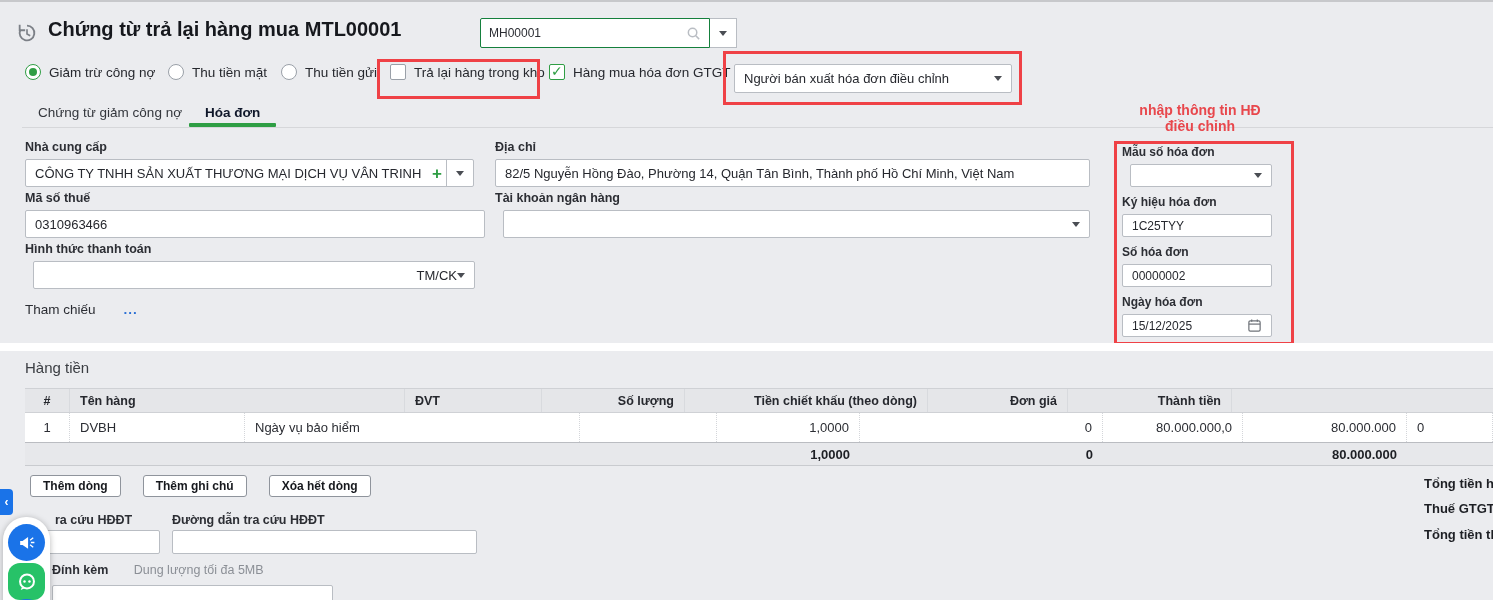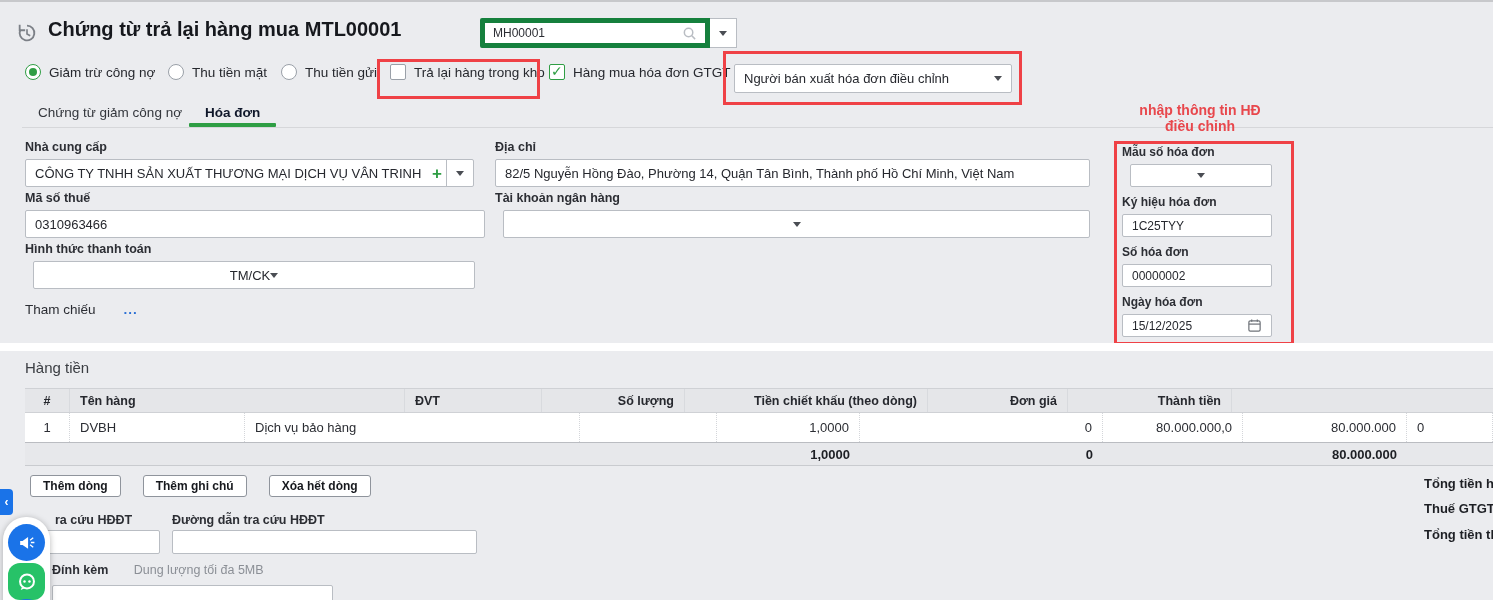--- a/index.html
+++ b/index.html
@@ -8,21 +8,21 @@
     font-family:"Liberation Sans","DejaVu Sans",sans-serif;
     background:#ebecef; color:#26282e; position:relative;
     border-top:2px solid #c7c8cb;
   }
   .abs { position:absolute; }
 
   
   .hdr-title { left:48px; top:16px; font-size:20px; font-weight:700; color:#16181d; white-space:nowrap; }
   .hist-icon { left:16px; top:20px; width:22px; height:22px; }
   .search-combo { left:480px; top:16px; display:flex; height:30px; }
-  .search-input-wrap { width:230px; height:30px; background:#fff; border:5px solid #15803d; border-radius:2px 0 0 2px; display:flex; align-items:center; padding:0 8px; }
+  .search-input-wrap { width:230px; height:30px; background:#fff; border:1px solid #15803d; border-radius:2px 0 0 2px; display:flex; align-items:center; padding:0 8px; }
   .search-input-wrap input { border:none; outline:none; flex:1; font:12px "Liberation Sans","DejaVu Sans",sans-serif; color:#2b2d33; background:transparent; }
   .combo-caret-btn { width:27px; height:30px; background:#fff; border:1px solid #b9bdc3; border-left:none; display:flex; align-items:center; justify-content:center; cursor:pointer; }
   .caret { width:0; height:0; border-left:4px solid transparent; border-right:4px solid transparent; border-top:5px solid #4a4d53; }
 
   
   .opt-row { left:0; top:62px; width:100%; height:30px; }
   .opt { position:absolute; display:flex; align-items:center; gap:8px; font-size:13.5px; color:#26282e; cursor:pointer; white-space:nowrap; }
   .radio { width:16px; height:16px; border-radius:50%; background:#fff; border:1px solid #9aa0a8; position:relative; flex:0 0 16px; }
   .radio.selected { border-color:#2f9e44; }
   .radio.selected::after { content:""; position:absolute; left:3px; top:3px; width:8px; height:8px; border-radius:50%; background:#2f9e44; }
@@ -39,21 +39,21 @@
   .tab { position:absolute; top:103px; font-size:13.5px; color:#33363c; cursor:pointer; white-space:nowrap; }
   .tab.active { font-weight:700; color:#0f172a; }
   .tab-underline { left:189px; top:121px; width:87px; height:4px; background:#2e9e44; border-radius:1px; }
   .tab-divider { left:22px; top:125px; width:1471px; height:1px; background:#d6d7da; }
 
   
   .field { position:absolute; }
   .field .lbl { font-size:12.5px; font-weight:700; color:#2c2e34; margin-bottom:5px; white-space:nowrap; }
   .tb { background:#fff; border:1px solid #b9bdc3; border-radius:2px; height:28px; display:flex; align-items:center; padding:0 9px; font-size:13px; color:#26282e; }
   .tb input { border:none; outline:none; flex:1; font:13px "Liberation Sans","DejaVu Sans",sans-serif; color:#26282e; background:transparent; min-width:0; }
-  .sel { justify-content:center; cursor:pointer;margin-left:8px; }
+  .sel { justify-content:flex-end; cursor:pointer;margin-left:8px; }
   .sm .tb { height:23px; font-size:12px; }
   .sm .tb input { font-size:12px; }
   .sm .lbl { font-size:12px; }
   .plus-addon { color:#2f9e44; font-size:17px; font-weight:700; padding:0 4px; cursor:pointer; line-height:1; }
   .side-caret-btn { width:27px; align-self:stretch; border-left:1px solid #b9bdc3; display:flex; align-items:center; justify-content:center; margin-right:-9px; cursor:pointer; }
   .ref-row { display:flex; gap:28px; align-items:center; font-size:13.5px; color:#2b2d33; }
   .dots-link { color:#2a6fd4; font-weight:700; cursor:pointer; letter-spacing:1px; }
   .cal-icon { cursor:pointer; }
 
   
@@ -253,21 +253,21 @@
     <div class="cell c3">ĐVT</div>
     <div class="cell c4">Số lượng</div>
     <div class="cell c5">Tiền chiết khấu (theo dòng)</div>
     <div class="cell c6">Đơn giá</div>
     <div class="cell c7">Thành tiền</div>
     <div class="cell c8"></div>
   </div>
   <div class="trow tdata">
     <div class="cell c0">1</div>
     <div class="cell c1">DVBH</div>
-    <div class="cell c2">Dịch vụ bảo hàng</div>
+    <div class="cell c2">Ngày vụ bảo hiểm</div>
     <div class="cell c3"></div>
     <div class="cell c4">1,0000</div>
     <div class="cell c5">0</div>
     <div class="cell c6">80.000.000,0</div>
     <div class="cell c7">80.000.000</div>
     <div class="cell c8">0</div>
   </div>
   <div class="trow tfoot">
     <div class="cell c0"></div>
     <div class="cell c1"></div>

